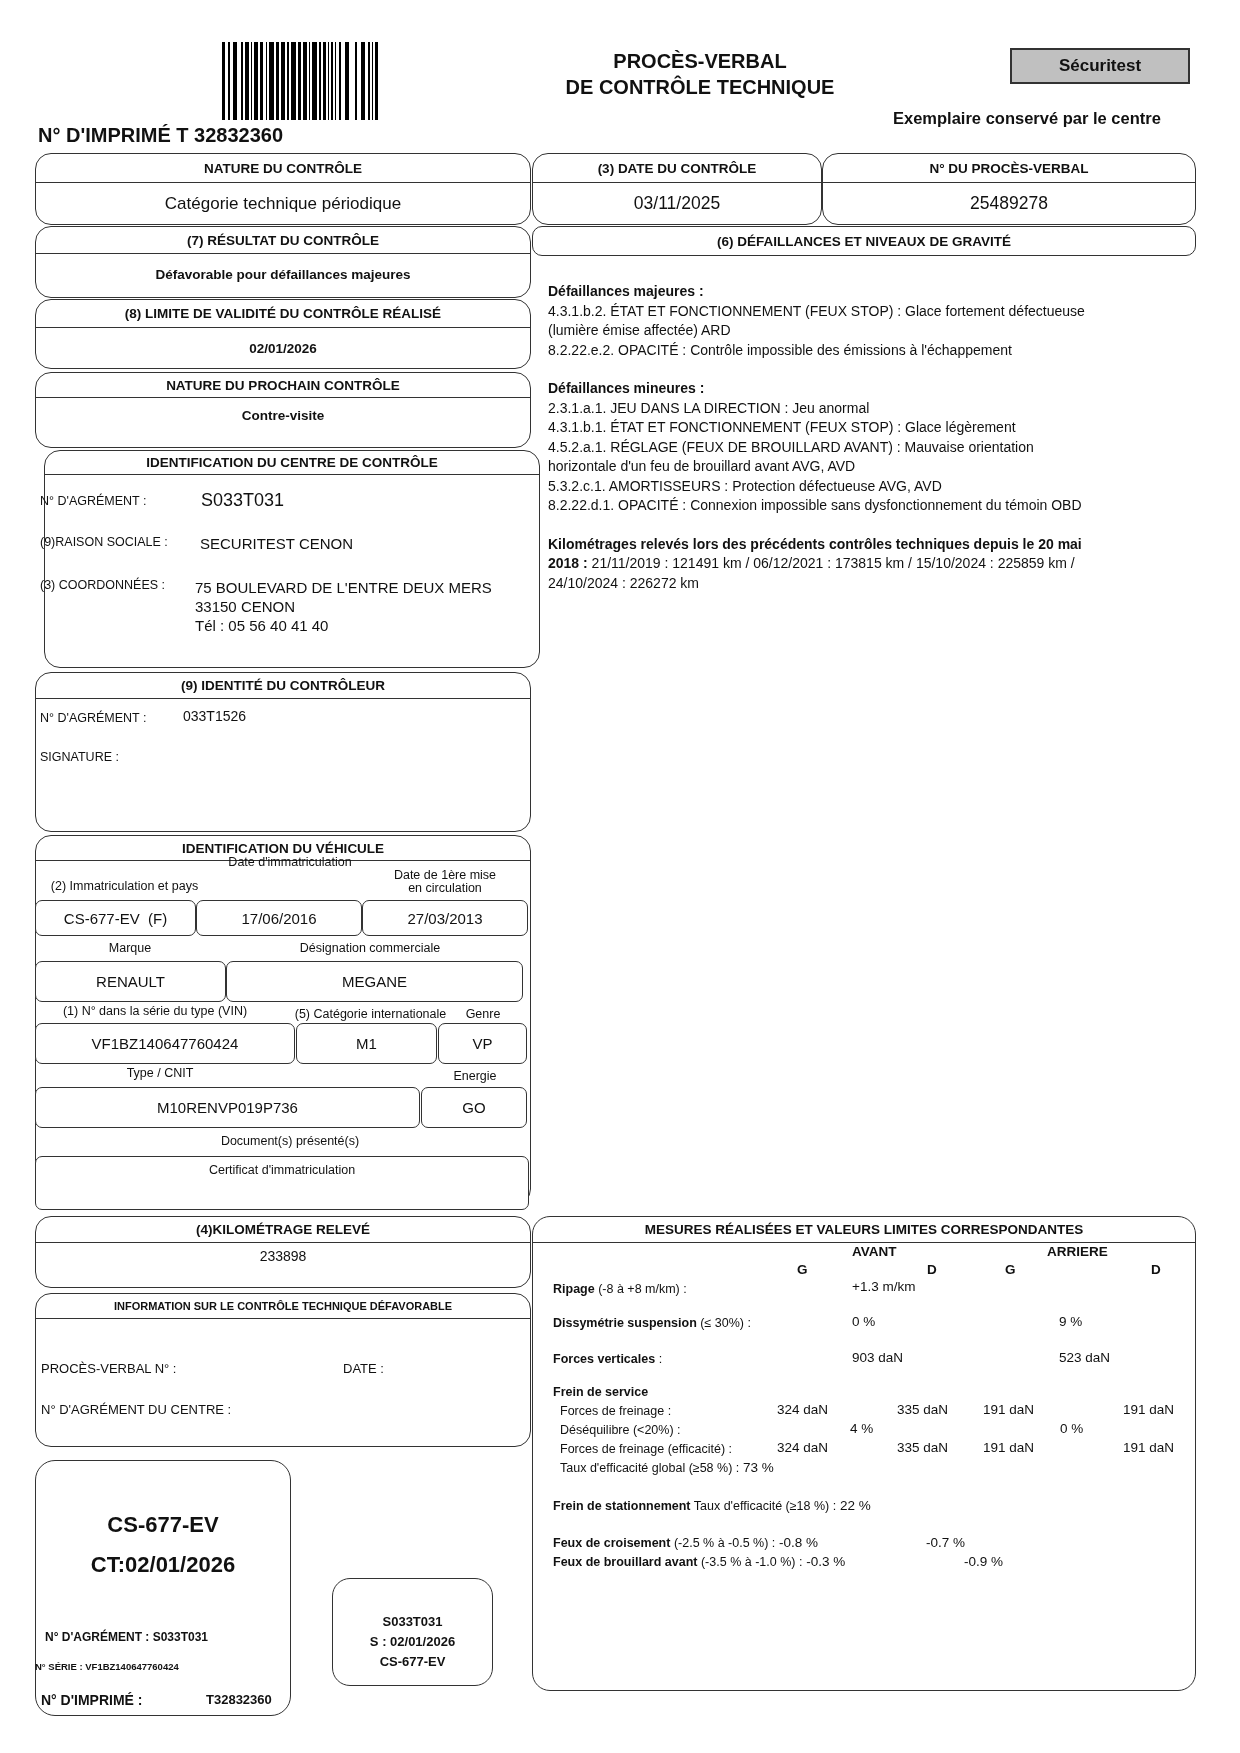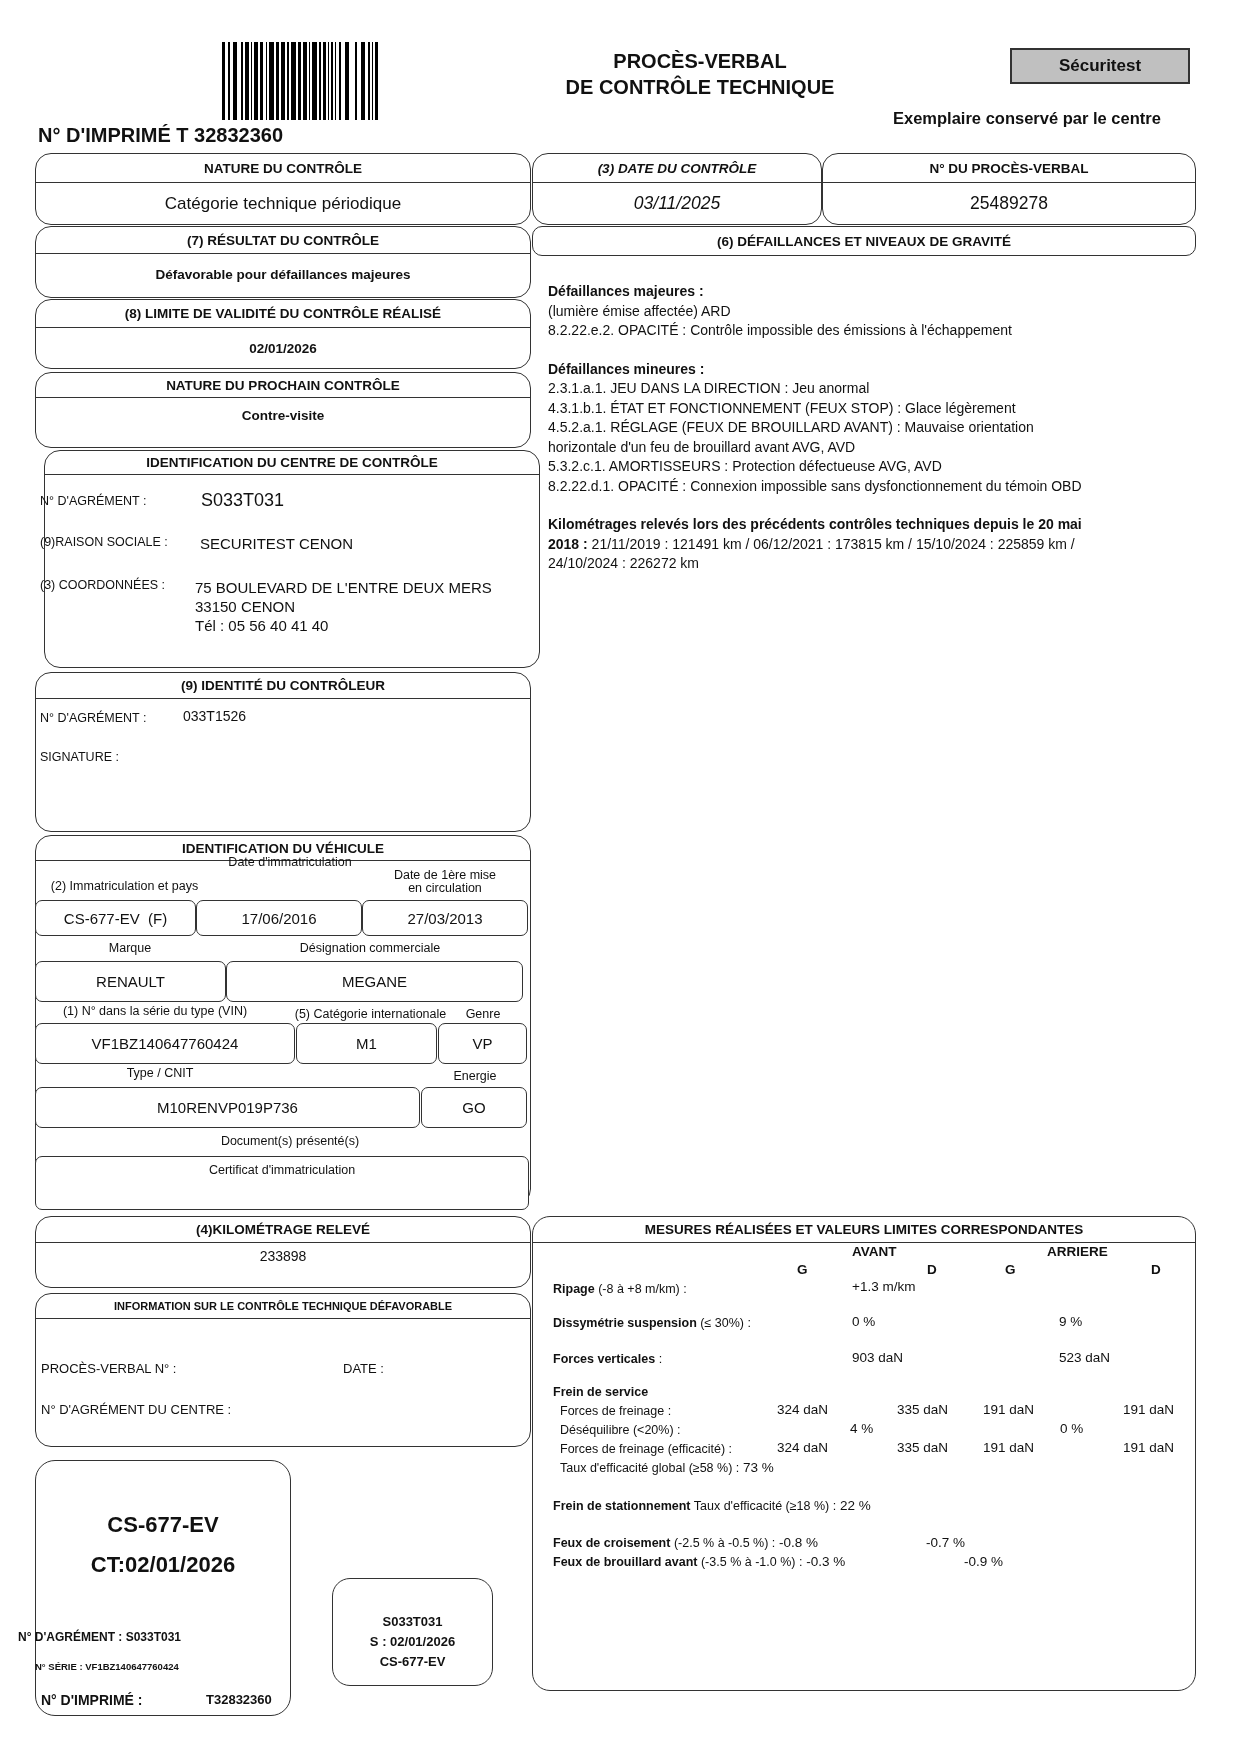--- a/index.html
+++ b/index.html
@@ -63,21 +63,21 @@
   <div>DE CONTRÔLE TECHNIQUE</div>
 </div>
 
 <div class="abs b" style="left:1010px; top:48px; width:180px; height:36px; background:#c0c0c0; border:2px solid #333; display:flex; align-items:center; justify-content:center; font-size:17px;">Sécuritest</div>
 <div class="abs b" style="left:893px; top:109px; font-size:16.5px;">Exemplaire conservé par le centre</div>
 
 <div class="box" style="left:35px; top:153px; width:496px; height:72px;">
   <div class="hdr" style="height:29px;">NATURE DU CONTRÔLE</div>
   <div class="val" style="height:41px; font-size:17px;">Catégorie technique périodique</div>
 </div>
-<div class="box" style="left:532px; top:153px; width:290px; height:72px;font-style:italic;">
+<div class="box" style="left:532px; top:153px; width:290px; height:72px;">
   <div class="hdr" style="height:29px; font-size:13.5px;">(3) DATE DU CONTRÔLE</div>
   <div class="val" style="height:41px; font-size:17.5px;">03/11/2025</div>
 </div>
 <div class="box" style="left:822px; top:153px; width:374px; height:72px;">
   <div class="hdr" style="height:29px; font-size:13.5px;">N° DU PROCÈS-VERBAL</div>
   <div class="val" style="height:41px; font-size:17.5px;">25489278</div>
 </div>
 
 <div class="box" style="left:35px; top:226px; width:496px; height:72px;">
   <div class="hdr" style="height:27px;">(7) RÉSULTAT DU CONTRÔLE</div>
@@ -162,35 +162,36 @@
 <div class="box" style="left:35px; top:1293px; width:496px; height:154px;">
   <div class="hdr" style="height:25px; font-size:11px;">INFORMATION SUR LE CONTRÔLE TECHNIQUE DÉFAVORABLE</div>
 </div>
 <div class="abs lbl" style="left:41px; top:1361px; font-size:13px;">PROCÈS-VERBAL N° :</div>
 <div class="abs lbl" style="left:343px; top:1361px; font-size:13px;">DATE :</div>
 <div class="abs lbl" style="left:41px; top:1402px; font-size:13px;">N° D'AGRÉMENT DU CENTRE :</div>
 
 <div class="box" style="left:35px; top:1460px; width:256px; height:256px; border-radius:20px;"></div>
 <div class="abs b" style="left:35px; top:1512px; width:256px; text-align:center; font-size:22px;">CS-677-EV</div>
 <div class="abs b" style="left:35px; top:1552px; width:256px; text-align:center; font-size:22px;">CT:02/01/2026</div>
-<div class="abs b" style="left:18px; top:1630px; font-size:12px;">N° D'AGRÉMENT : S033T031</div>
+<div class="abs b" style="left:45px; top:1630px; font-size:12px;">N° D'AGRÉMENT : S033T031</div>
 <div class="abs b" style="left:35px; top:1661px; font-size:9.5px;">N° SÉRIE : VF1BZ140647760424</div>
 <div class="abs b" style="left:41px; top:1692px; font-size:14px;">N° D'IMPRIMÉ :</div>
 <div class="abs b" style="left:206px; top:1692px; font-size:13px;">T32832360</div>
 
 <div class="box" style="left:332px; top:1578px; width:161px; height:108px; border-radius:18px;"></div>
 <div class="abs b" style="left:332px; top:1612px; width:161px; text-align:center; font-size:13px; line-height:20px;">
   <div>S033T031</div>
   <div>S : 02/01/2026</div>
   <div>CS-677-EV</div>
 </div>
 
 <div class="abs" style="left:548px; top:282px; width:640px;">
   <div class="line b">Défaillances majeures :</div>
   <div id="majeures-list">
+      <div class="line">4.3.1.b.2. ÉTAT ET FONCTIONNEMENT (FEUX STOP) : Glace fortement défectueuse</div>
       <div class="line">(lumière émise affectée) ARD</div>
       <div class="line">8.2.22.e.2. OPACITÉ : Contrôle impossible des émissions à l'échappement</div>
     </div>
   <div style="height:19px;"></div>
   <div class="line b">Défaillances mineures :</div>
   <div id="mineures-list">
       <div class="line">2.3.1.a.1. JEU DANS LA DIRECTION : Jeu anormal</div>
       <div class="line">4.3.1.b.1. ÉTAT ET FONCTIONNEMENT (FEUX STOP) : Glace légèrement</div>
       <div class="line">4.5.2.a.1. RÉGLAGE (FEUX DE BROUILLARD AVANT) : Mauvaise orientation</div>
       <div class="line">horizontale d'un feu de brouillard avant AVG, AVD</div>

